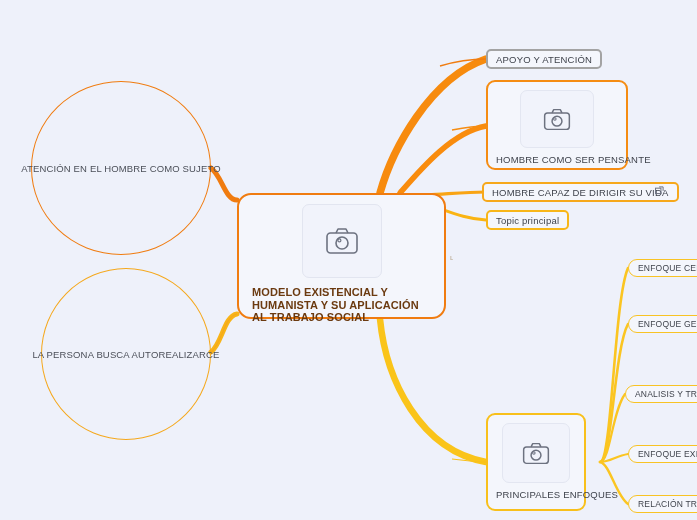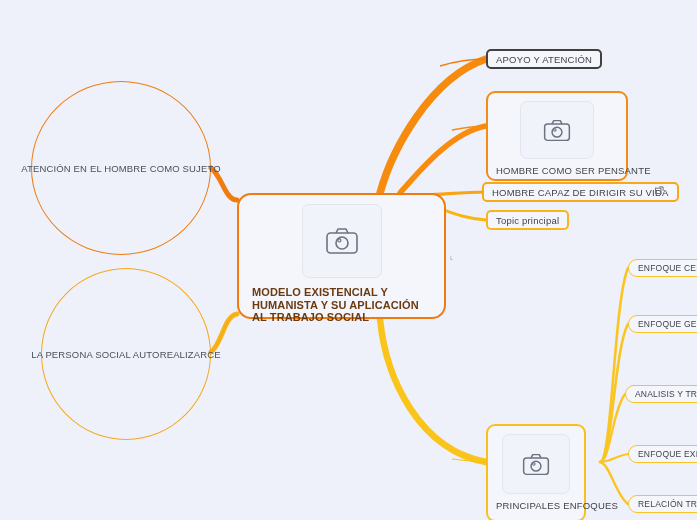--- a/index.html
+++ b/index.html
@@ -101,40 +101,39 @@
     padding: 0 8px;
     height: 20px;
     font-size: 9.5px;
     color: #3f434c;
     letter-spacing: .2px;
     white-space: nowrap;
   }
   #n-apoyo {
     left: 486px;
     top: 49px;
-    border: 2px solid #404040;
+    border: 2px solid #a3a3a3;
   }
   #n-capaz {
     left: 482px;
     top: 182px;
     border: 2px solid #f6a81b;
   }
   #n-topic {
     left: 486px;
     top: 210px;
     border: 2px solid #f8b619;
     align-items: center;
   }
   
   .card {
     background: #f4f6fc;
     border-radius: 9px;
     padding: 8px 8px 5px 8px;
     box-sizing: border-box;
-    margin-top: 11px;
   }
   .card .thumb {
     background: #f1f3fb;
     border: 1px solid #e3e6f1;
     border-radius: 7px;
     display: flex;
     align-items: center;
     justify-content: center;
   }
   .card .card-label {
@@ -248,21 +247,21 @@
       </svg>
     </div>
     <div class="root-label">MODELO EXISTENCIAL Y HUMANISTA Y SU APLICACIÓN AL TRABAJO SOCIAL</div>
   </div>
 
   <div class="node circle" id="circle-atencion">
     <span>ATENCIÓN EN EL HOMBRE COMO SUJETO</span>
   </div>
 
   <div class="node circle" id="circle-autorealizarce">
-    <span>LA PERSONA SOCIAL AUTOREALIZARCE</span>
+    <span>LA PERSONA BUSCA AUTOREALIZARCE</span>
   </div>
 
   <div class="node pill" id="n-apoyo">
     <span>APOYO Y ATENCIÓN</span>
   </div>
 
   <div class="node card" id="n-pensante">
     <div class="thumb">
       <svg width="28" height="25" viewBox="0 0 34 30">
         <rect x="2" y="7" width="30" height="20" rx="3.5" fill="none" stroke="#6d7280" stroke-width="1.8"></rect>

